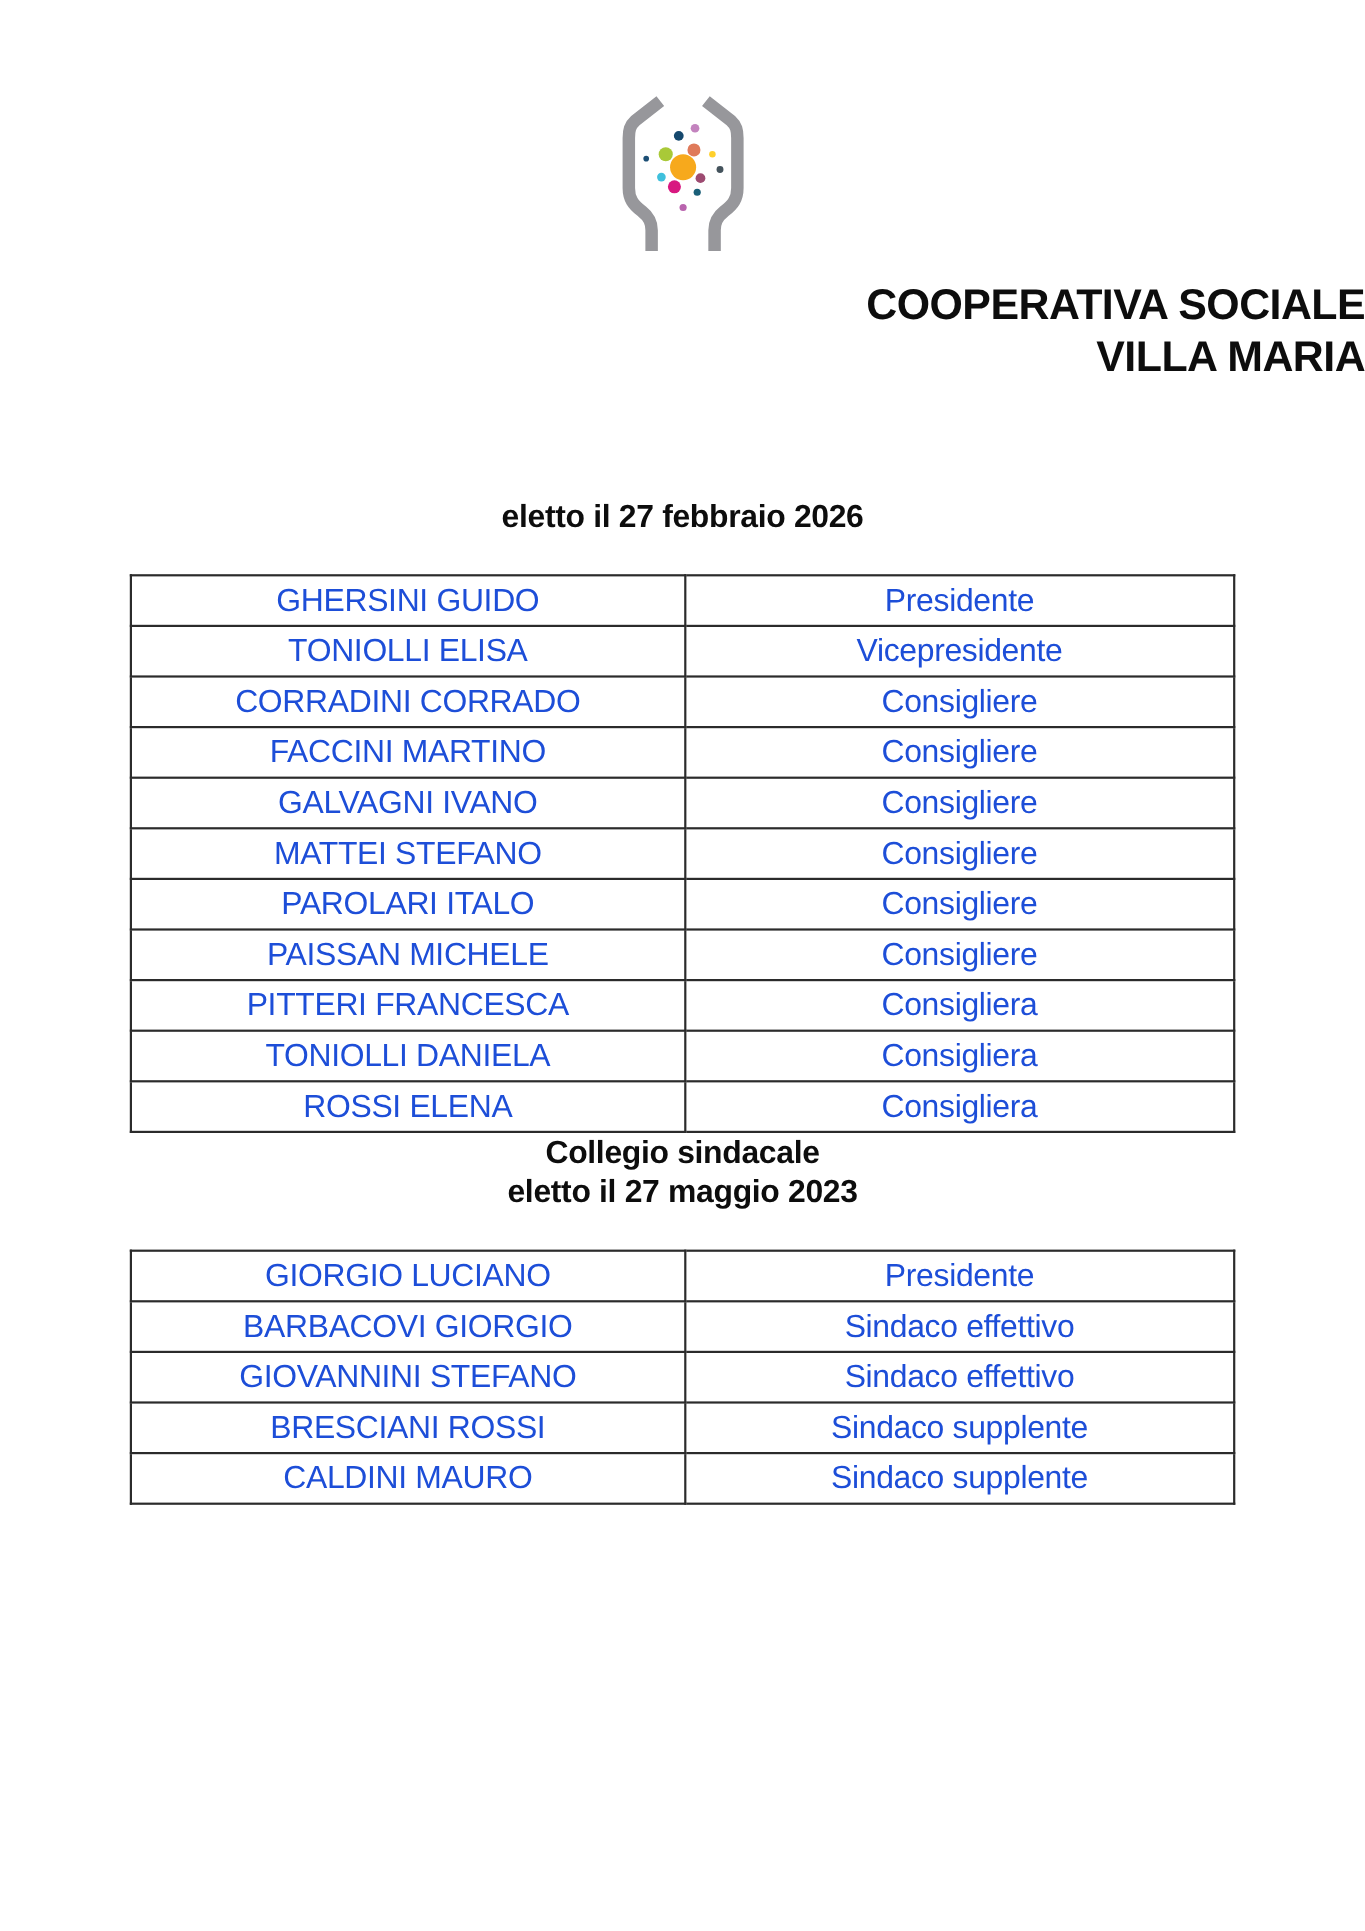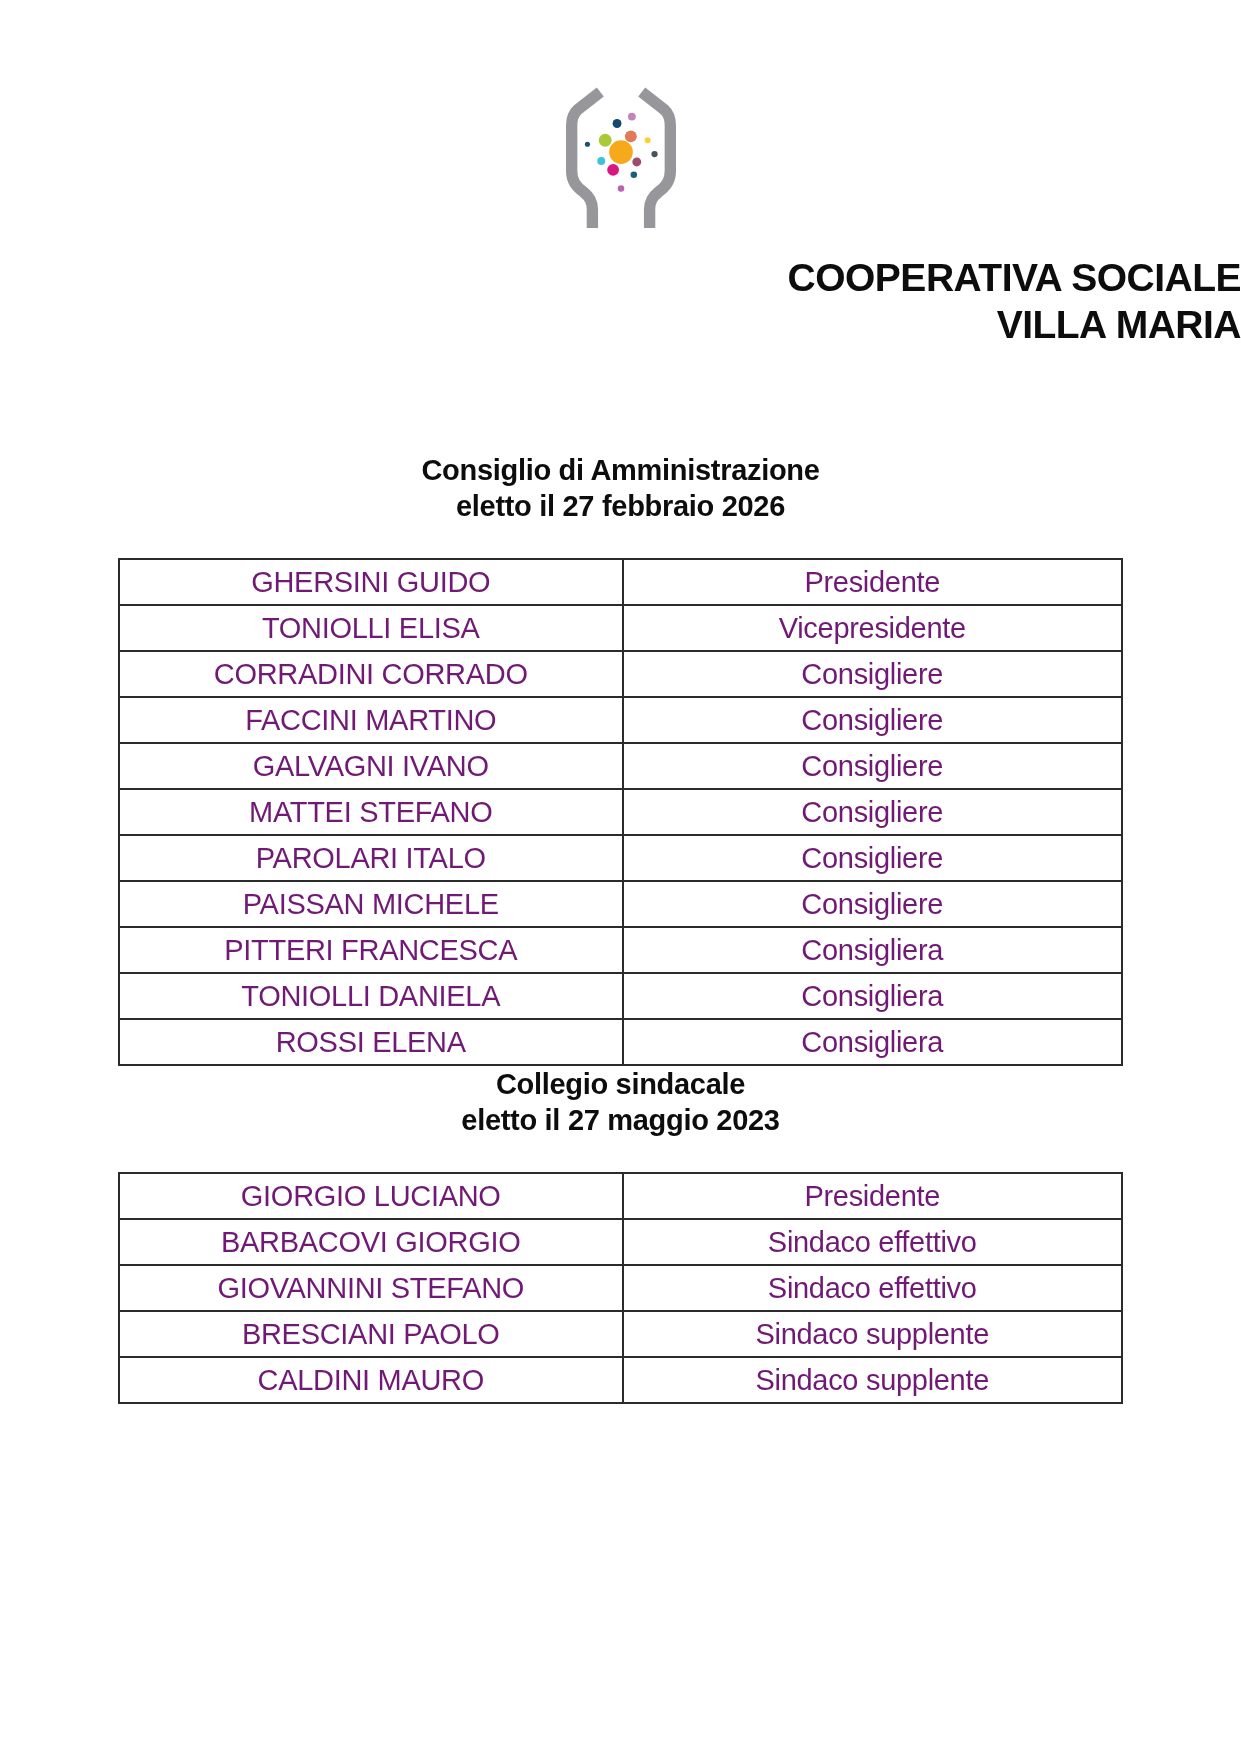--- a/index.html
+++ b/index.html
@@ -53,21 +53,21 @@
     table-layout: fixed;
   }
   .roster-table td {
     border: 2px solid #2b2b2b;
     height: 46px;
     font-size: 29px;
     letter-spacing: -0.3px;
     text-align: center;
     vertical-align: middle;
     padding: 0 6px;
-    color: #701a75;
+    color: #1d4ed8;
     white-space: nowrap;
     overflow: hidden;
   }
   .col-name { width: 50.2%; }
   .col-role { width: 49.8%; }
 </style>
 </head>
 <body>
 
 <div class="page">
@@ -96,21 +96,20 @@
     </svg>
   </div>
 
   <h1 class="org-name">
     <div>COOPERATIVA SOCIALE</div>
     <div>VILLA MARIA</div>
   </h1>
 
   <section>
     <div class="section-heading heading-board">
-      <div>Consiglio di Amministrazione</div>
       <div>eletto il 27 febbraio 2026</div>
     </div>
     <table class="roster-table">
       <tbody>
           <tr>
             <td class="col-name">GHERSINI GUIDO</td>
             <td class="col-role">Presidente</td>
           </tr>
           <tr>
             <td class="col-name">TONIOLLI ELISA</td>
@@ -169,21 +168,21 @@
           </tr>
           <tr>
             <td class="col-name">BARBACOVI GIORGIO</td>
             <td class="col-role">Sindaco effettivo</td>
           </tr>
           <tr>
             <td class="col-name">GIOVANNINI STEFANO</td>
             <td class="col-role">Sindaco effettivo</td>
           </tr>
           <tr>
-            <td class="col-name">BRESCIANI PAOLO</td>
+            <td class="col-name">BRESCIANI ROSSI</td>
             <td class="col-role">Sindaco supplente</td>
           </tr>
           <tr>
             <td class="col-name">CALDINI MAURO</td>
             <td class="col-role">Sindaco supplente</td>
           </tr>
         </tbody>
     </table>
   </section>
 

